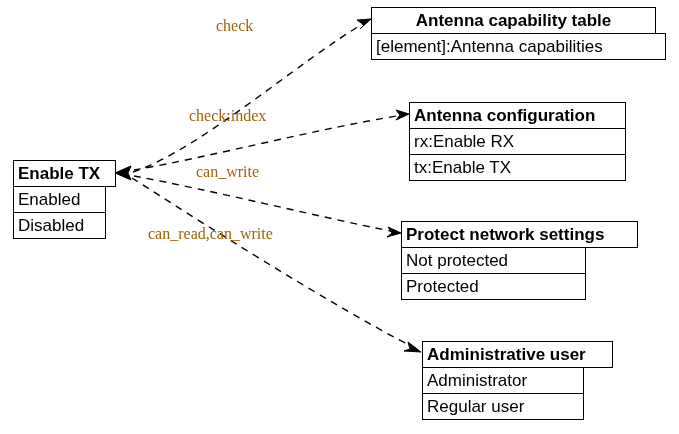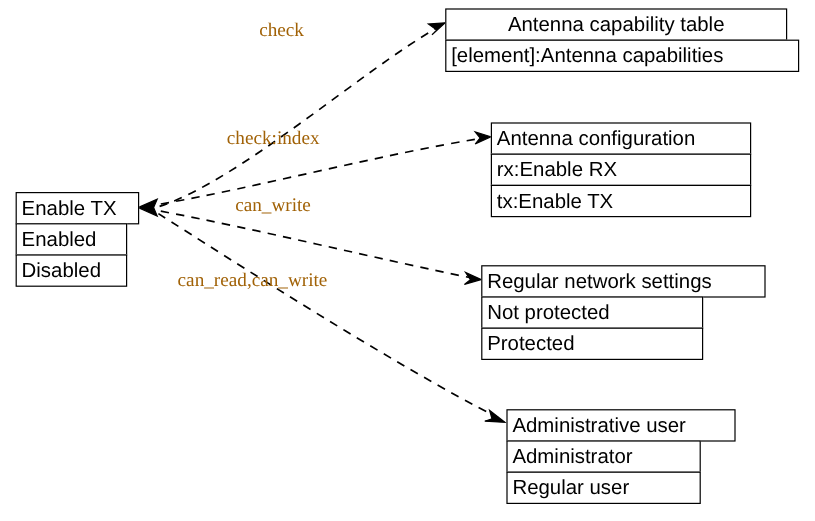--- a/index.html
+++ b/index.html
@@ -34,21 +34,21 @@
     font-size: 17px;
     line-height: 1;
     color: #000000;
     height: 27px;
     display: flex;
     align-items: center;
     white-space: nowrap;
     position: relative;
   }
   .node-row.title {
-    font-weight: normal;
+    font-weight: bold;
   }
   .node-row.center {
     justify-content: center;
   }
   .node-row.left {
     justify-content: flex-start;
     padding-left: 4px;
   }
   .node-row + .node-row {
     margin-top: -1px;
@@ -105,21 +105,21 @@
     <div class="node-row left" style="width:295px;">[element]:Antenna capabilities</div>
   </div>
 
   <div class="node" style="left:409px; top:102px; width:234px;">
     <div class="node-row title left" style="width:217px;">Antenna configuration</div>
     <div class="node-row left" style="width:217px;">rx:Enable RX</div>
     <div class="node-row left" style="width:217px;">tx:Enable TX</div>
   </div>
 
   <div class="node" style="left:401px; top:221px; width:237px;">
-    <div class="node-row title left" style="width:237px;">Regular network settings</div>
+    <div class="node-row title left" style="width:237px;">Protect network settings</div>
     <div class="node-row left" style="width:185px;">Not protected</div>
     <div class="node-row left" style="width:185px;">Protected</div>
   </div>
 
   <div class="node" style="left:422px; top:341px; width:191px;">
     <div class="node-row title left" style="width:191px;">Administrative user</div>
     <div class="node-row left" style="width:162px;">Administrator</div>
     <div class="node-row left" style="width:162px;">Regular user</div>
   </div>
 

